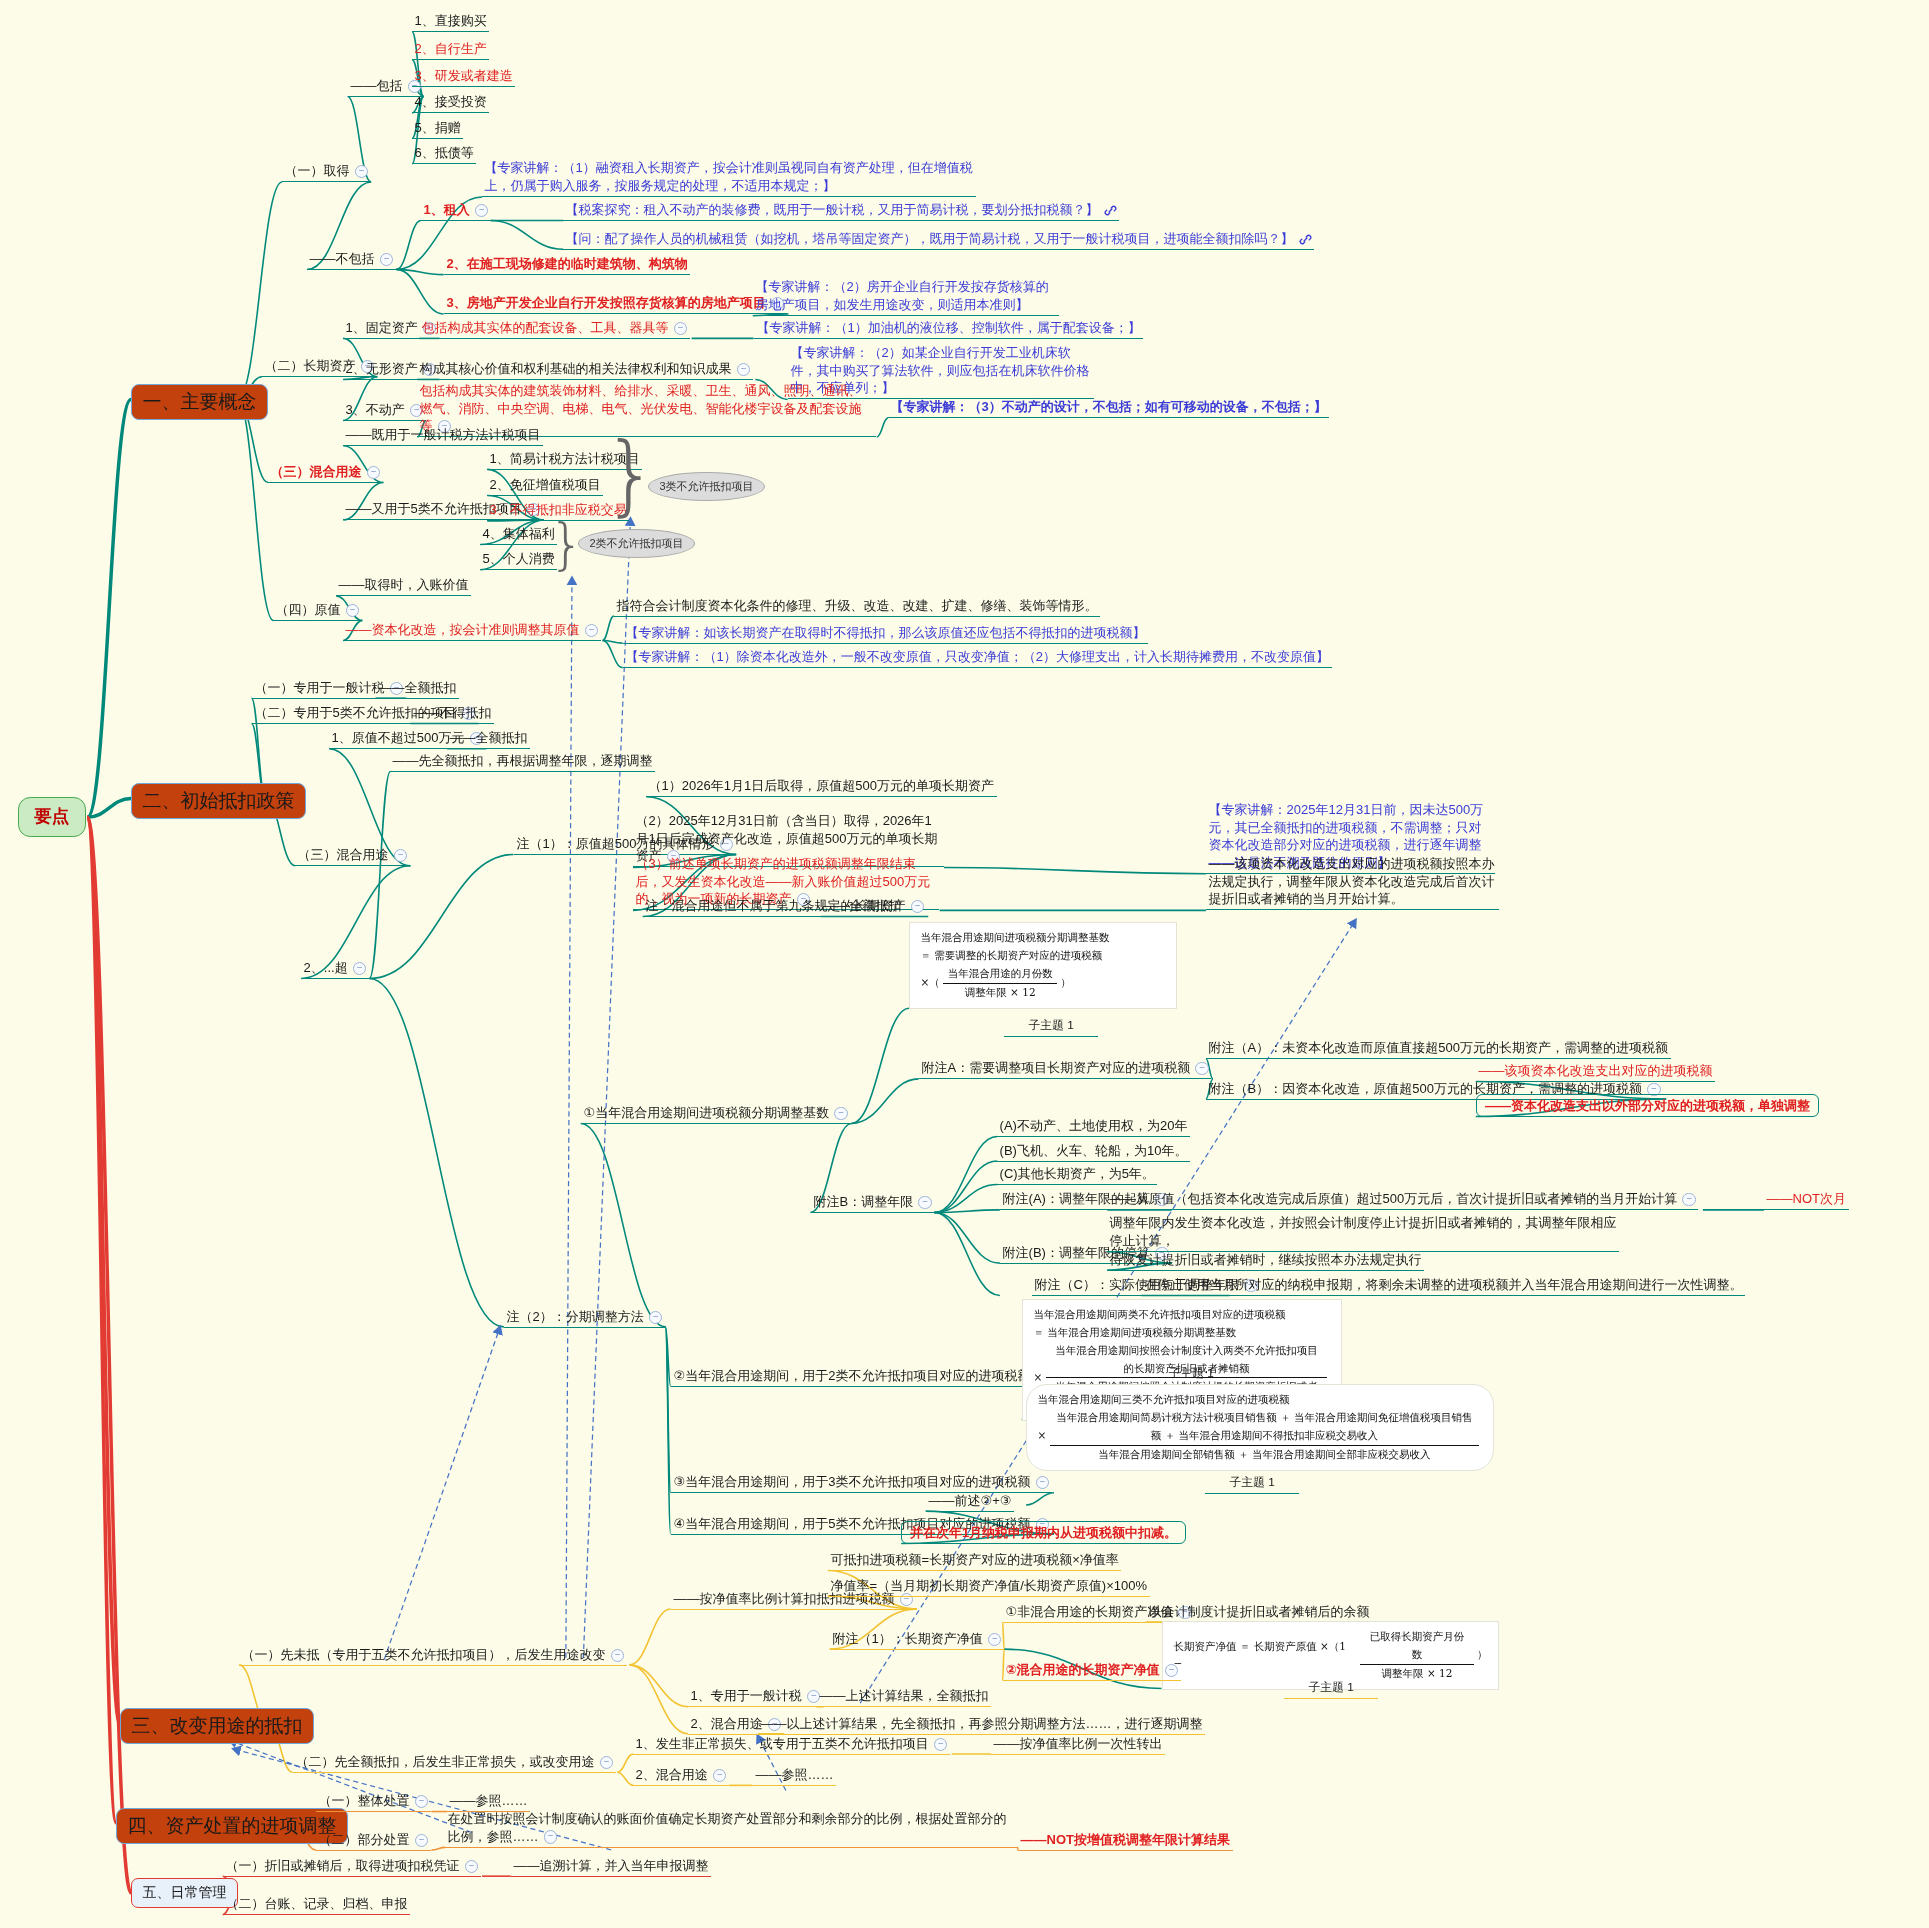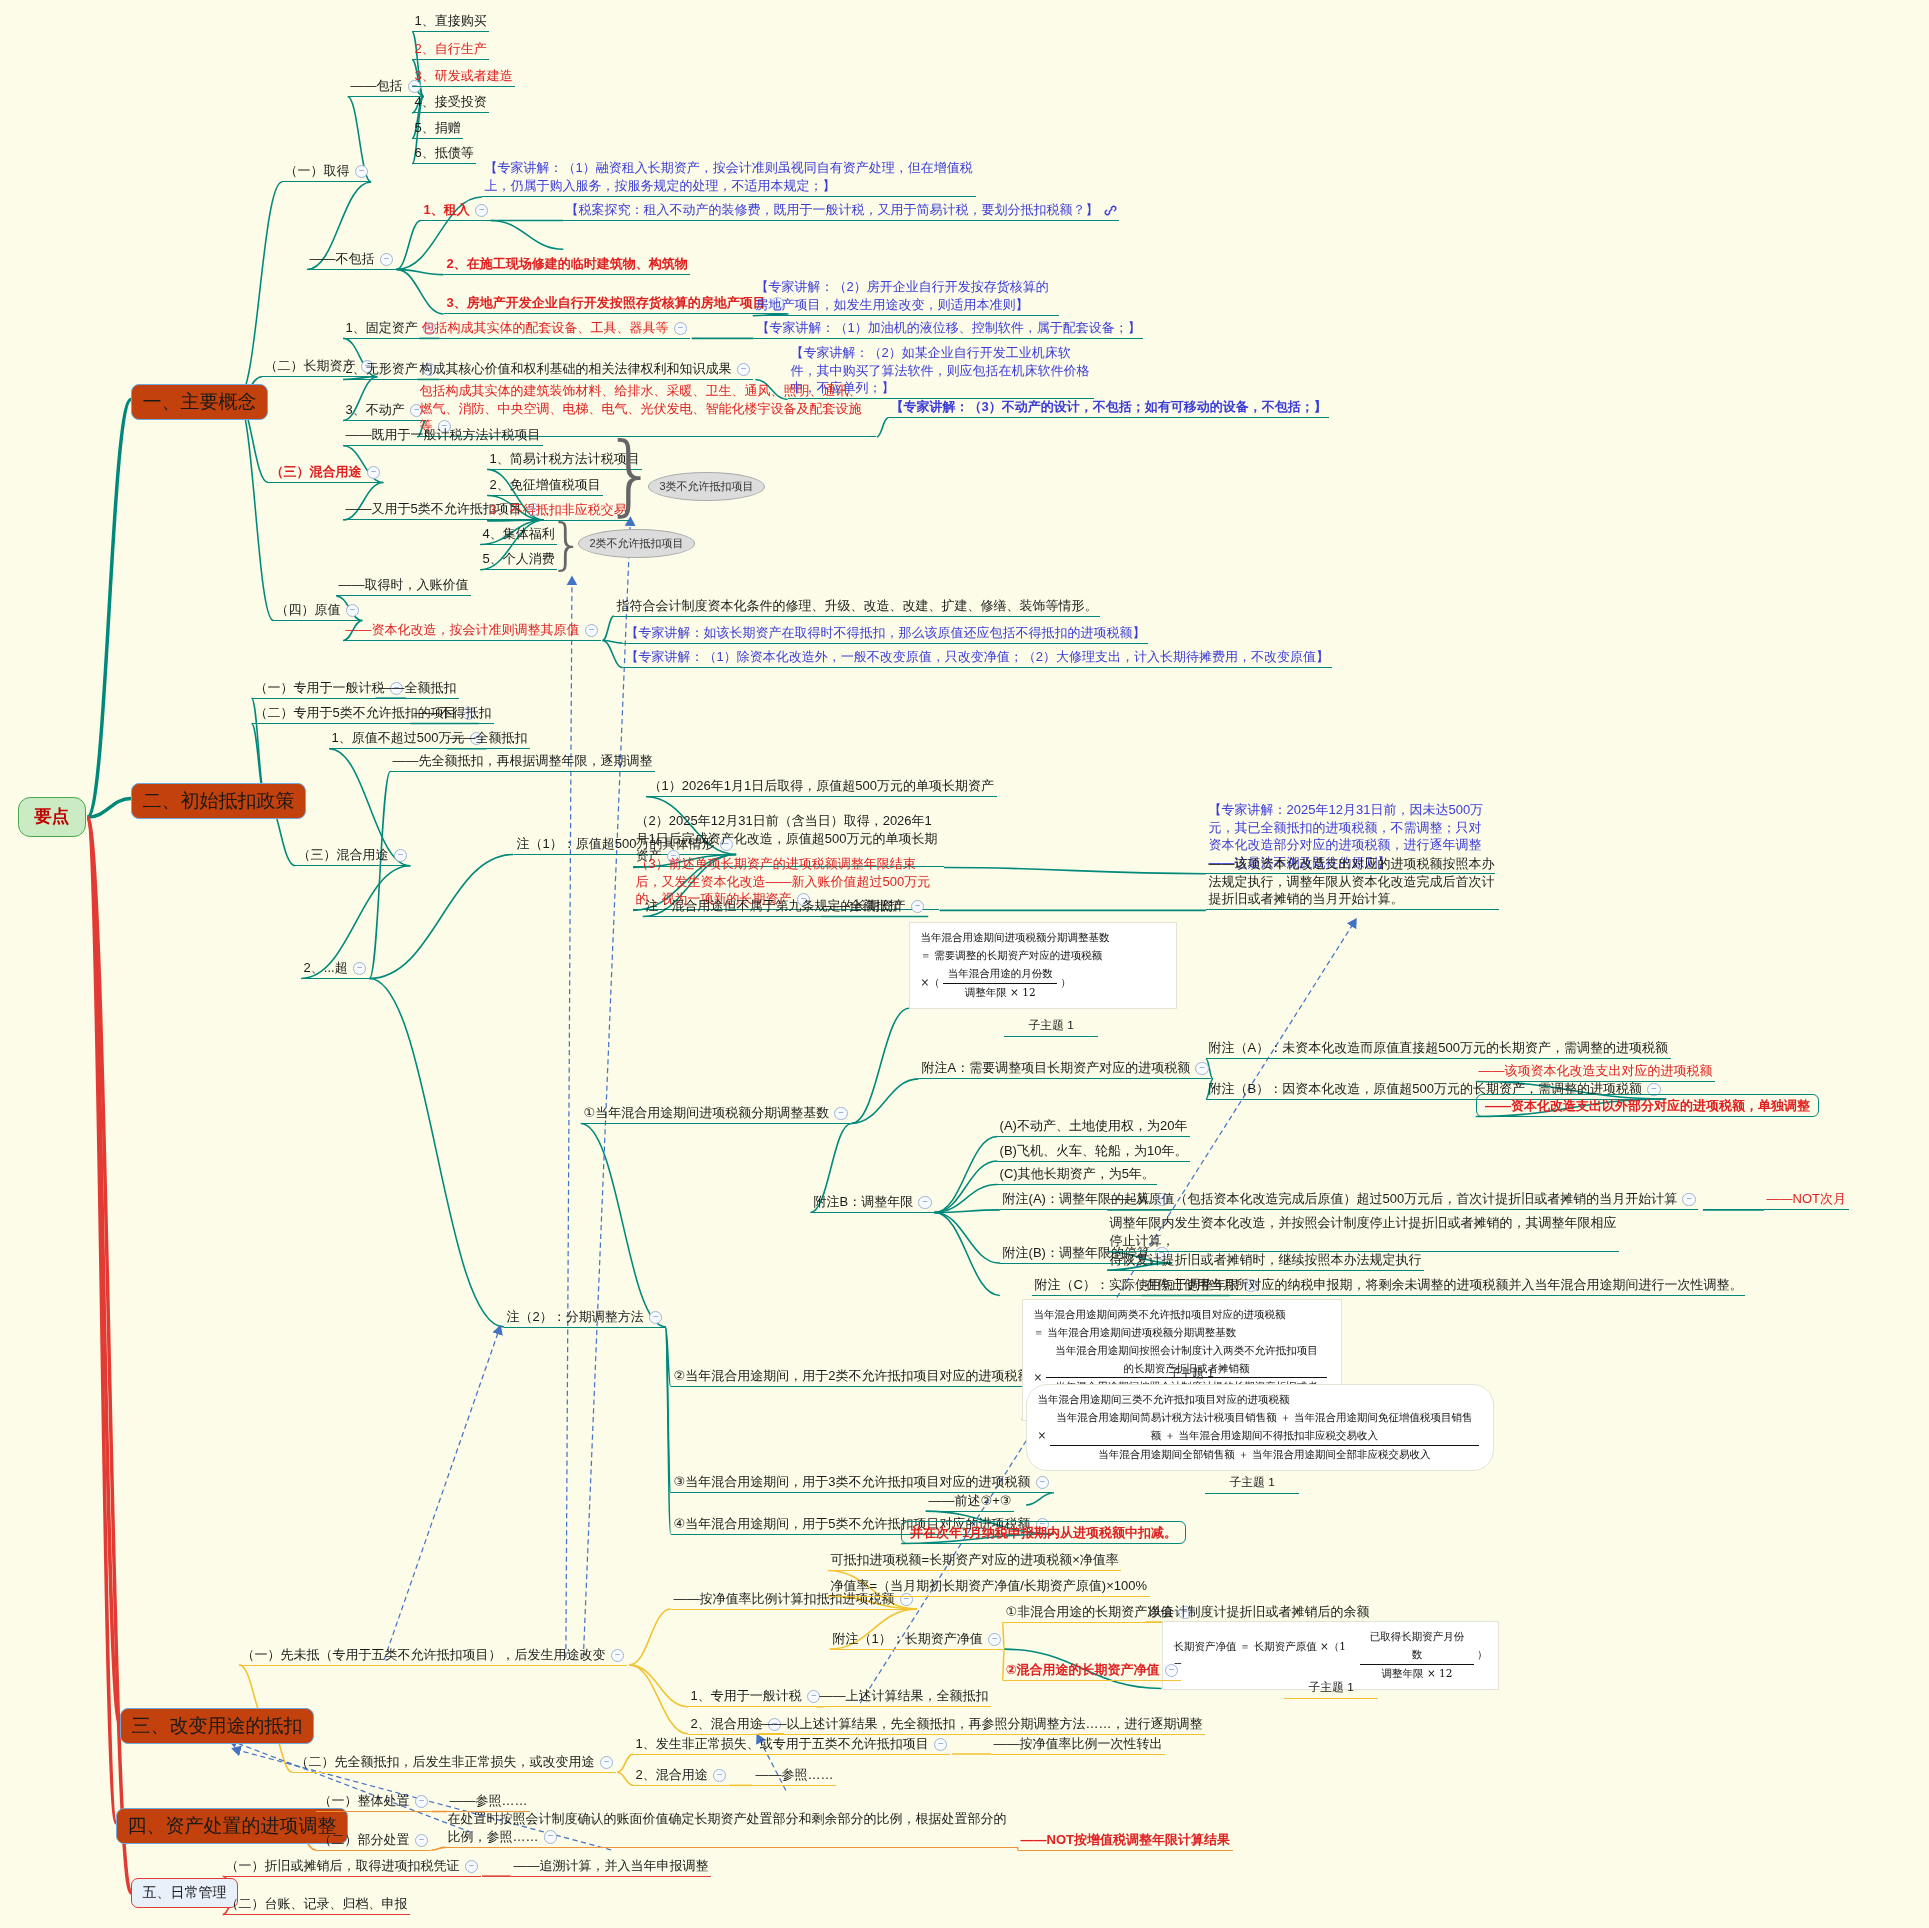--- a/index.html
+++ b/index.html
@@ -198,20 +198,27 @@
       <div class="node lc-teal" id="nd-a9" style="left: 307px; top: 250px;"><span>——不包括</span><span class="minus">−</span></div>
       <div class="node s-blue lc-teal wrap" id="nd-a10" style="width: 489px; left: 482px; top: 159px;"><span>【专家讲解：（1）融资租入长期资产，按会计准则虽视同自有资产处理，但在增值税上，仍属于购入服务，按服务规定的处理，不适用本规定；】</span></div>
       <div class="node s-redbold lc-teal" id="nd-a11" style="left: 421px; top: 201px;"><span>1、租入</span><span class="minus">−</span></div>
       <div class="node s-blue lc-teal" id="nd-a12" style="left: 563px; top: 201px;"><span>【税案探究：租入不动产的装修费，既用于一般计税，又用于简易计税，要划分抵扣税额？】</span><svg viewBox="0 0 14 14" width="13" height="13" class="linkicon">
           <g fill="none" stroke="#3B3BD6" stroke-width="1.5" stroke-linecap="round">
             <path d="M5.5 8.5 L8.5 5.5"></path>
             <path d="M7.8 4.2 l1.3-1.3 a2.3 2.3 0 0 1 3.2 3.2 L11 7.4"></path>
             <path d="M6.2 9.8 L4.9 11.1 a2.3 2.3 0 0 1-3.2-3.2 l1.3-1.3"></path>
           </g>
         </svg></div>
+      <div class="node s-blue lc-teal" id="nd-a13" style="left: 563px; top: 230px;"><span>【问：配了操作人员的机械租赁（如挖机，塔吊等固定资产），既用于简易计税，又用于一般计税项目，进项能全额扣除吗？】</span><svg viewBox="0 0 14 14" width="13" height="13" class="linkicon">
+          <g fill="none" stroke="#3B3BD6" stroke-width="1.5" stroke-linecap="round">
+            <path d="M5.5 8.5 L8.5 5.5"></path>
+            <path d="M7.8 4.2 l1.3-1.3 a2.3 2.3 0 0 1 3.2 3.2 L11 7.4"></path>
+            <path d="M6.2 9.8 L4.9 11.1 a2.3 2.3 0 0 1-3.2-3.2 l1.3-1.3"></path>
+          </g>
+        </svg></div>
       <div class="node s-redbold lc-teal" id="nd-a14" style="left: 444px; top: 255px;"><span>2、在施工现场修建的临时建筑物、构筑物</span></div>
       <div class="node s-redbold lc-teal" id="nd-a15" style="left: 444px; top: 294px;"><span>3、房地产开发企业自行开发按照存货核算的房地产项目</span><span class="minus">−</span></div>
       <div class="node s-blue lc-teal wrap" id="nd-a16" style="width: 301px; left: 753px; top: 278px;"><span>【专家讲解：（2）房开企业自行开发按存货核算的房地产项目，如发生用途改变，则适用本准则】</span></div>
       <div class="node lc-teal" id="nd-a17" style="left: 262px; top: 357px;"><span>（二）长期资产</span><span class="minus">−</span></div>
       <div class="node lc-teal" id="nd-a18" style="left: 343px; top: 319px;"><span>1、固定资产</span><span class="minus">−</span></div>
       <div class="node s-red lc-teal" id="nd-a19" style="left: 419px; top: 319px;"><span>包括构成其实体的配套设备、工具、器具等</span><span class="minus">−</span></div>
       <div class="node s-blue lc-teal" id="nd-a20" style="left: 754px; top: 319px;"><span>【专家讲解：（1）加油机的液位移、控制软件，属于配套设备；】</span></div>
       <div class="node lc-teal" id="nd-a21" style="left: 343px; top: 360px;"><span>2、无形资产</span><span class="minus">−</span></div>
       <div class="node lc-teal" id="nd-a22" style="left: 417px; top: 360px;"><span>构成其核心价值和权利基础的相关法律权利和知识成果</span><span class="minus">−</span></div>
       <div class="node s-blue lc-teal wrap" id="nd-a23" style="width: 301px; left: 788px; top: 344px;"><span>【专家讲解：（2）如某企业自行开发工业机床软件，其中购买了算法软件，则应包括在机床软件价格中，不应单列；】</span></div>

